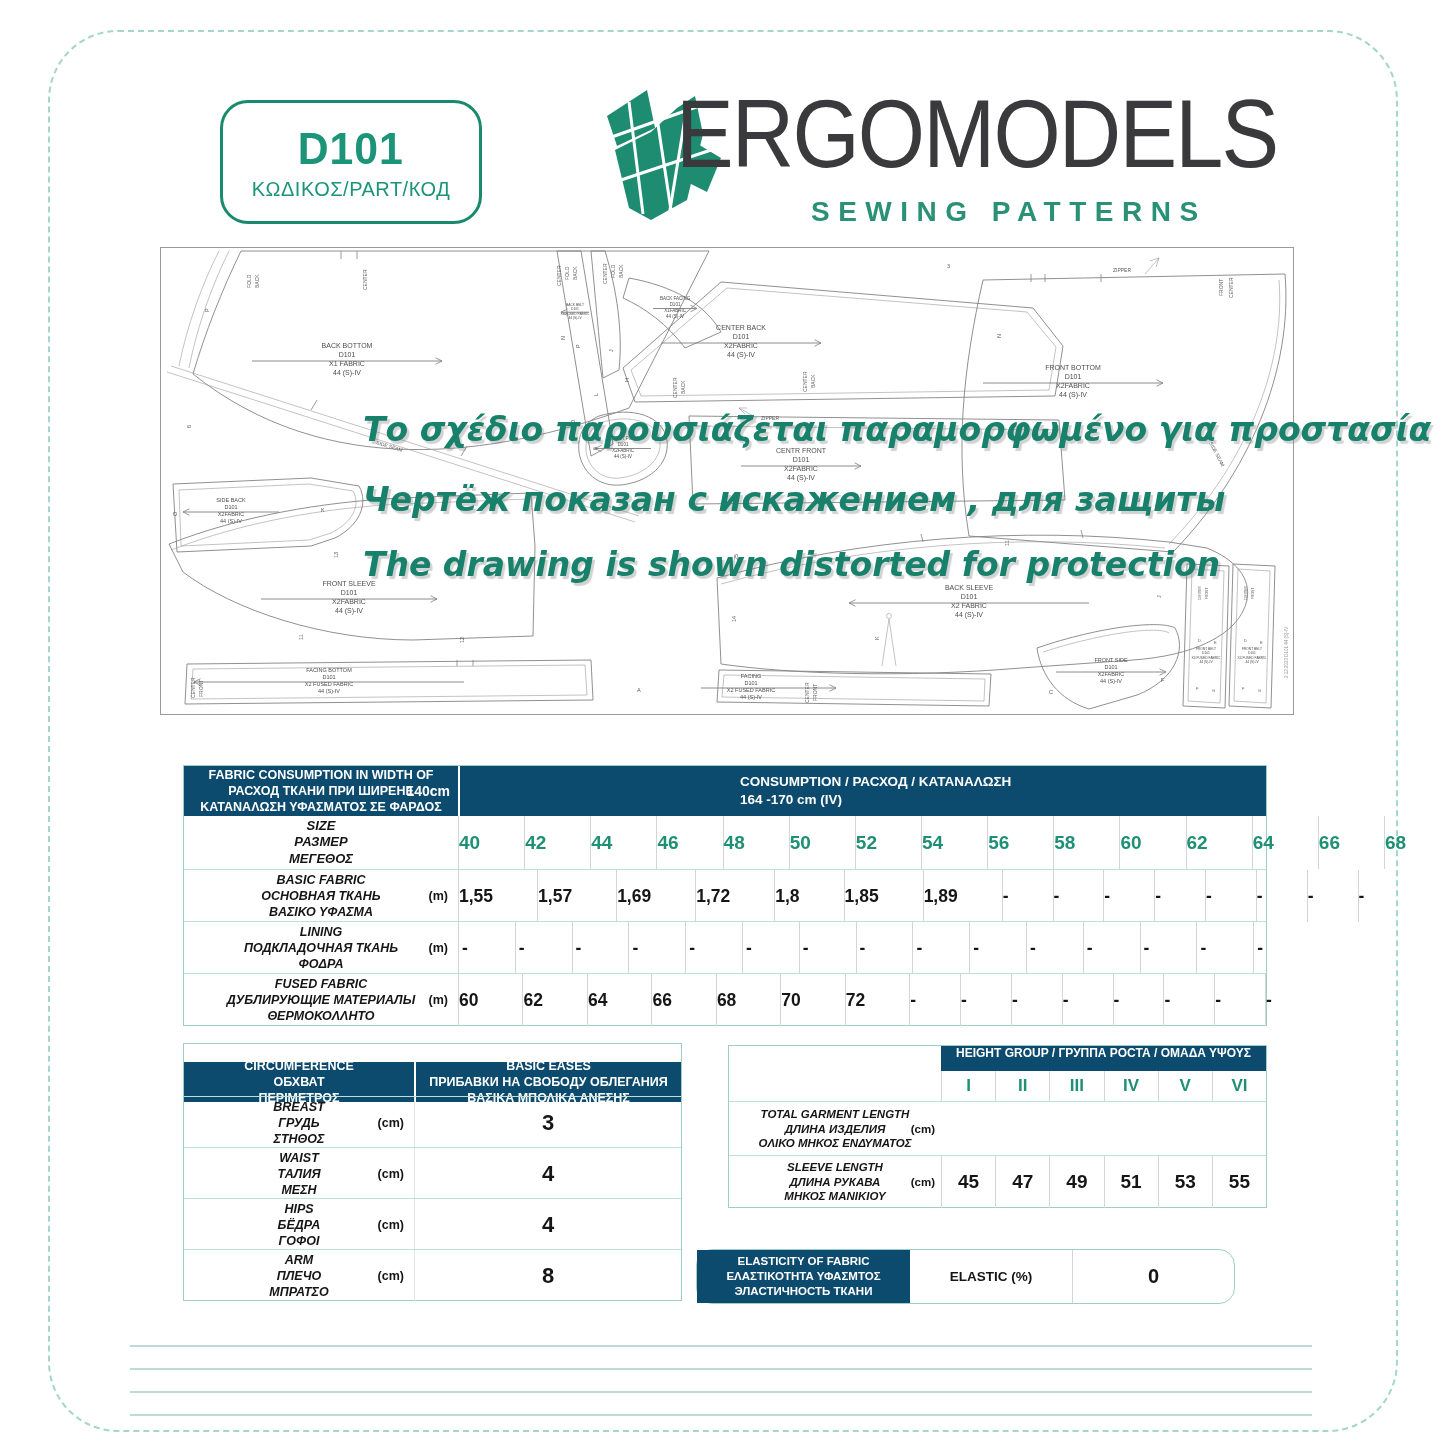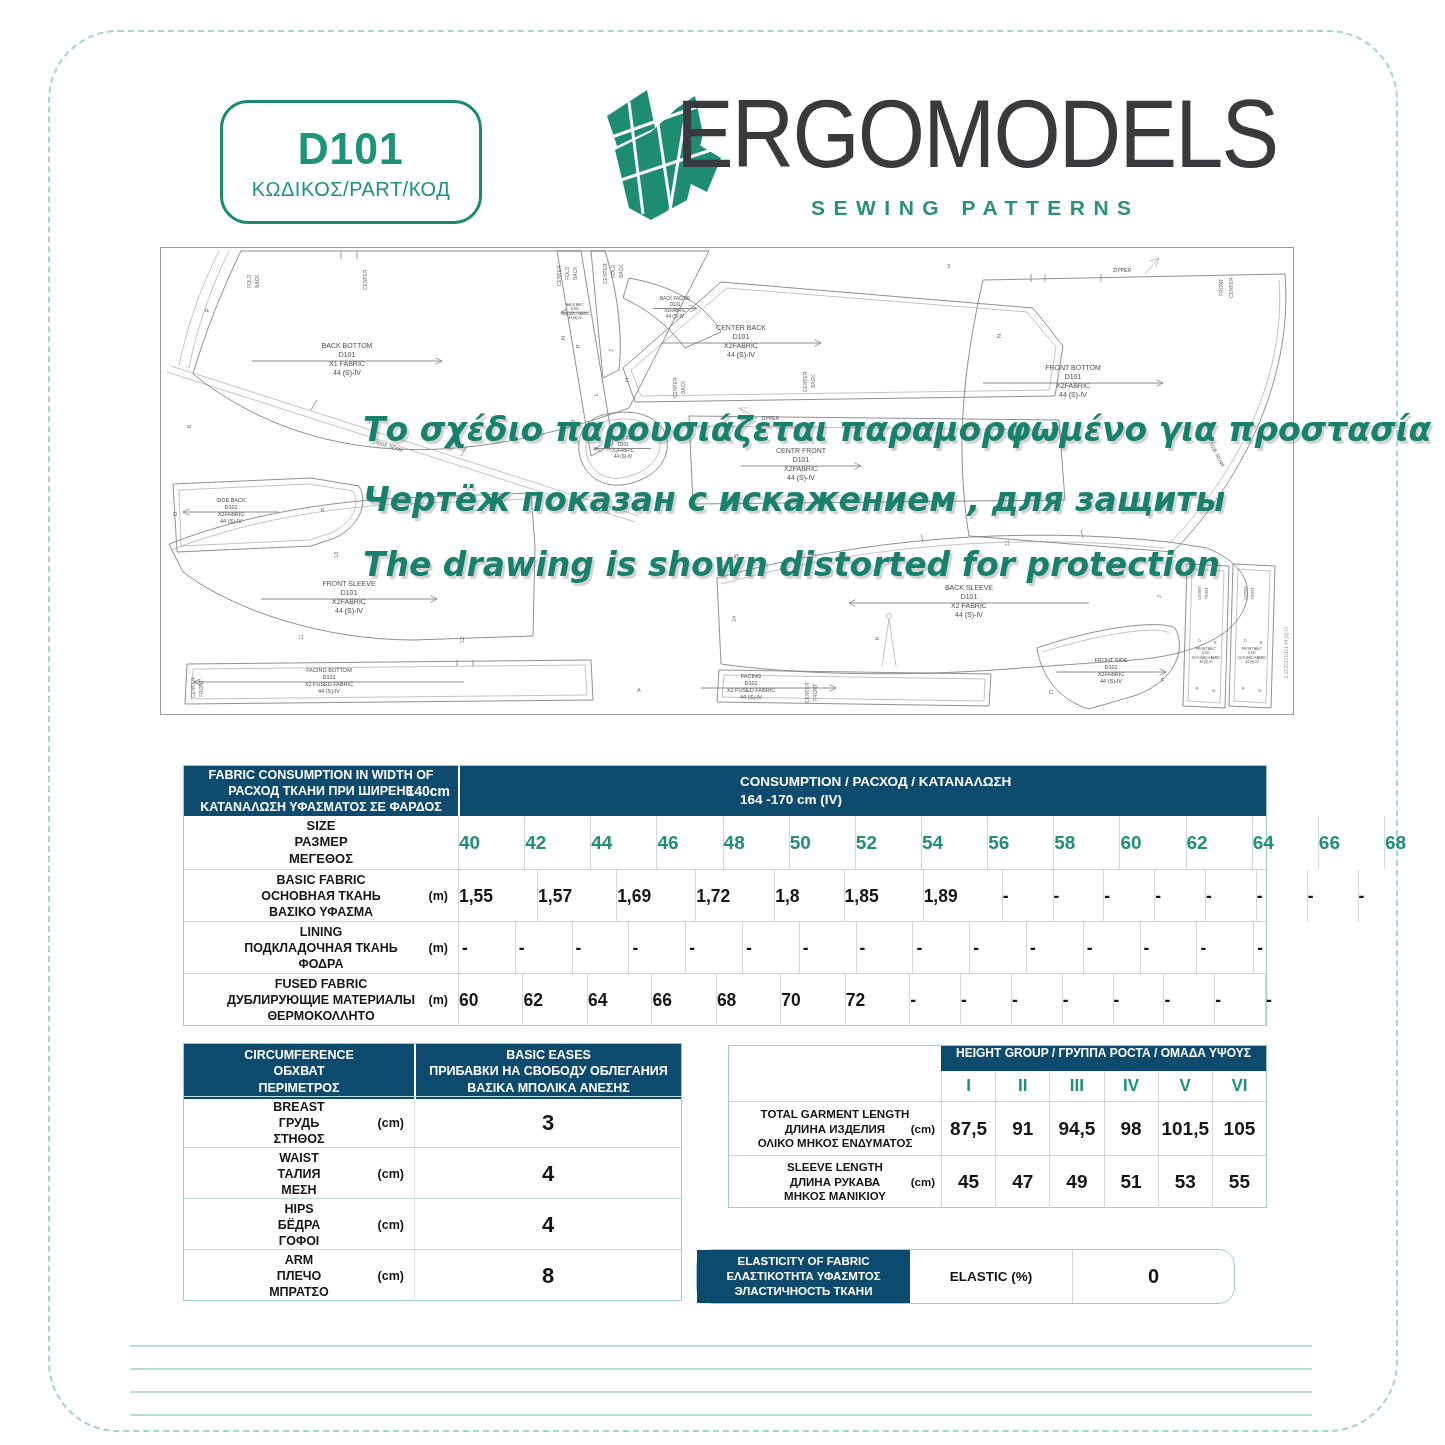--- a/index.html
+++ b/index.html
@@ -12,21 +12,21 @@
 
   
   .badge{left:220px;top:100px;width:256px;height:118px;border:3px solid #1a8a6e;border-radius:28px;
          display:flex;flex-direction:column;align-items:center;justify-content:center;gap:3px;}
   .badge-code{color:#1b9478;font-size:45px;font-weight:700;letter-spacing:1px;transform:scaleX(.95);}
   .badge-label{color:#1b9478;font-size:20px;font-weight:400;letter-spacing:.5px;}
 
   
   .brand-name{left:676px;top:86px;font-size:96px;line-height:1;color:#3a3a3c;letter-spacing:-2px;
               transform:scaleX(.9);transform-origin:left top;white-space:nowrap;}
-  .brand-tagline{left:811px;top:196px;font-size:21px;font-weight:700;letter-spacing:8.5px;color:#2a9176;white-space:nowrap;}
+  .brand-tagline{left:811px;top:196px;font-size:28px;font-weight:700;letter-spacing:8.5px;color:#2a9176;white-space:nowrap;}
   .logo-icon{left:599px;top:88px;}
 
   
   .drawing{left:160px;top:247px;width:1132px;height:466px;border:1px solid #9a9a9a;background:#fff;}
   svg text{font-family:"Liberation Sans",sans-serif;fill:#4d4d4d;}
   .plabel text{font-size:7px;text-anchor:middle;}
   .pm text{font-size:5.5px;text-anchor:middle;}
   .ps text{font-size:4.5px;text-anchor:middle;}
   .pxs text{font-size:3.3px;text-anchor:middle;}
   .vlab{font-size:5px;fill:#5a5a5a;}
@@ -38,21 +38,21 @@
   .grain{stroke:#808080;stroke-width:.9;}
 
   
   .notice{color:#17816b;font-weight:700;font-style:italic;font-family:"DejaVu Sans",sans-serif;
           font-size:33px;white-space:nowrap;text-shadow:2.5px 2.5px 1px rgba(125,125,125,.35);}
 
   
   .tbl{border:1px solid #9fcfc4;background:#fff;}
   .teal{background:#0c4a6e;color:#ffffff;}
   .hl{font-weight:700;font-size:13px;line-height:1.3;text-align:center;}
-  .lbl{font-weight:700;font-size:12.5px;line-height:1.28;color:#151515;text-align:center;}
+  .lbl{font-weight:700;font-size:12.5px;line-height:1.28;color:#151515;text-align:center;font-style:italic;}
   .unit{position:absolute;right:10px;top:50%;transform:translateY(-50%);font-weight:700;font-size:12.5px;color:#151515;}
   .cellgrid{position:absolute;left:274px;right:0;top:0;bottom:0;display:grid;grid-template-columns:repeat(15,1fr);gap:44px;}
   .num-cell,.val-cell,.rom-cell,.hval-cell{display:flex;align-items:center;justify-content:center;border-left:1px solid #d2d6d5;}
   .num-cell{color:#1f9076;font-weight:700;font-size:19px;}
   .val-cell{color:#161616;font-weight:700;font-size:17.5px;}
   .rom-cell{color:#1f9076;font-weight:700;font-size:17px;}
   .hval-cell{color:#161616;font-weight:700;font-size:19px;}
 
   
   .ct{left:183px;top:765px;width:1082px;height:259px;}
@@ -60,21 +60,21 @@
   .ct-corner{position:absolute;left:0;top:0;width:274px;height:100%;display:flex;flex-direction:column;justify-content:center;}
   .ct-corner .hl{font-size:12.5px;}
   .ct-140{position:absolute;right:8px;top:50%;transform:translateY(-50%);font-weight:700;font-size:14px;}
   .ct-cons{position:absolute;left:274px;right:0;top:0;height:100%;border-left:2px solid #ffffff;}
   .ct-cons-inner{position:absolute;left:280px;top:50%;transform:translateY(-50%);font-weight:700;font-size:13.5px;line-height:1.35;text-align:left;}
   .trow{position:absolute;left:0;right:0;border-top:1.5px solid #bfe0d8;}
   .tlabel{position:absolute;left:0;top:0;width:274px;height:100%;display:flex;flex-direction:column;justify-content:center;padding-right:0;}
 
   
   .cir{left:183px;top:1043px;width:497px;height:256px;}
-  .cir-h{position:absolute;left:0;right:0;top:0;height:55px;}
+  .cir-h{position:absolute;left:0;right:0;top:18px;height:40px;}
   .cir-h-left{position:absolute;left:0;top:0;width:230px;height:100%;display:flex;flex-direction:column;justify-content:center;}
   .cir-h-right{position:absolute;left:230px;right:0;top:0;height:100%;display:flex;flex-direction:column;justify-content:center;border-left:2px solid #fff;}
   .cir-h .hl{font-size:12.5px;}
   .crow{position:absolute;left:0;right:0;height:51px;border-top:1.5px solid #bfe0d8;}
   .crow .tlabel{width:230px;}
   .cval{position:absolute;left:230px;right:0;top:0;bottom:0;display:flex;align-items:center;justify-content:center;
         font-weight:700;font-size:22px;color:#161616;border-left:1px solid #e3e6e5;}
 
   
   .ht{left:728px;top:1045px;width:537px;height:161px;}
@@ -561,28 +561,20 @@
         <div class="rom-cell">V</div>
         <div class="rom-cell">VI</div>
       </div>
     <div class="ht-row" style="top:55px;height:54px;">
       <div class="tlabel">
         <div class="lbl">TOTAL GARMENT LENGTH</div>
         <div class="lbl">ДЛИНА ИЗДЕЛИЯ</div>
         <div class="lbl">ΟΛΙΚΟ ΜΗΚΟΣ ΕΝΔΥΜΑΤΟΣ</div>
         <span class="unit">(cm)</span>
       </div>
-      <div class="ht-grid" style="top:0;bottom:0;">
-          <div class="hval-cell">87,5</div>
-          <div class="hval-cell">91</div>
-          <div class="hval-cell">94,5</div>
-          <div class="hval-cell">98</div>
-          <div class="hval-cell">101,5</div>
-          <div class="hval-cell">105</div>
-        </div>
     </div>
     <div class="ht-row" style="top:109px;height:52px;">
       <div class="tlabel">
         <div class="lbl">SLEEVE LENGTH</div>
         <div class="lbl">ДЛИНА РУКАВА</div>
         <div class="lbl">ΜΗΚΟΣ ΜΑΝΙΚΙΟΥ</div>
         <span class="unit">(cm)</span>
       </div>
       <div class="ht-grid" style="top:0;bottom:0;">
           <div class="hval-cell">45</div>

